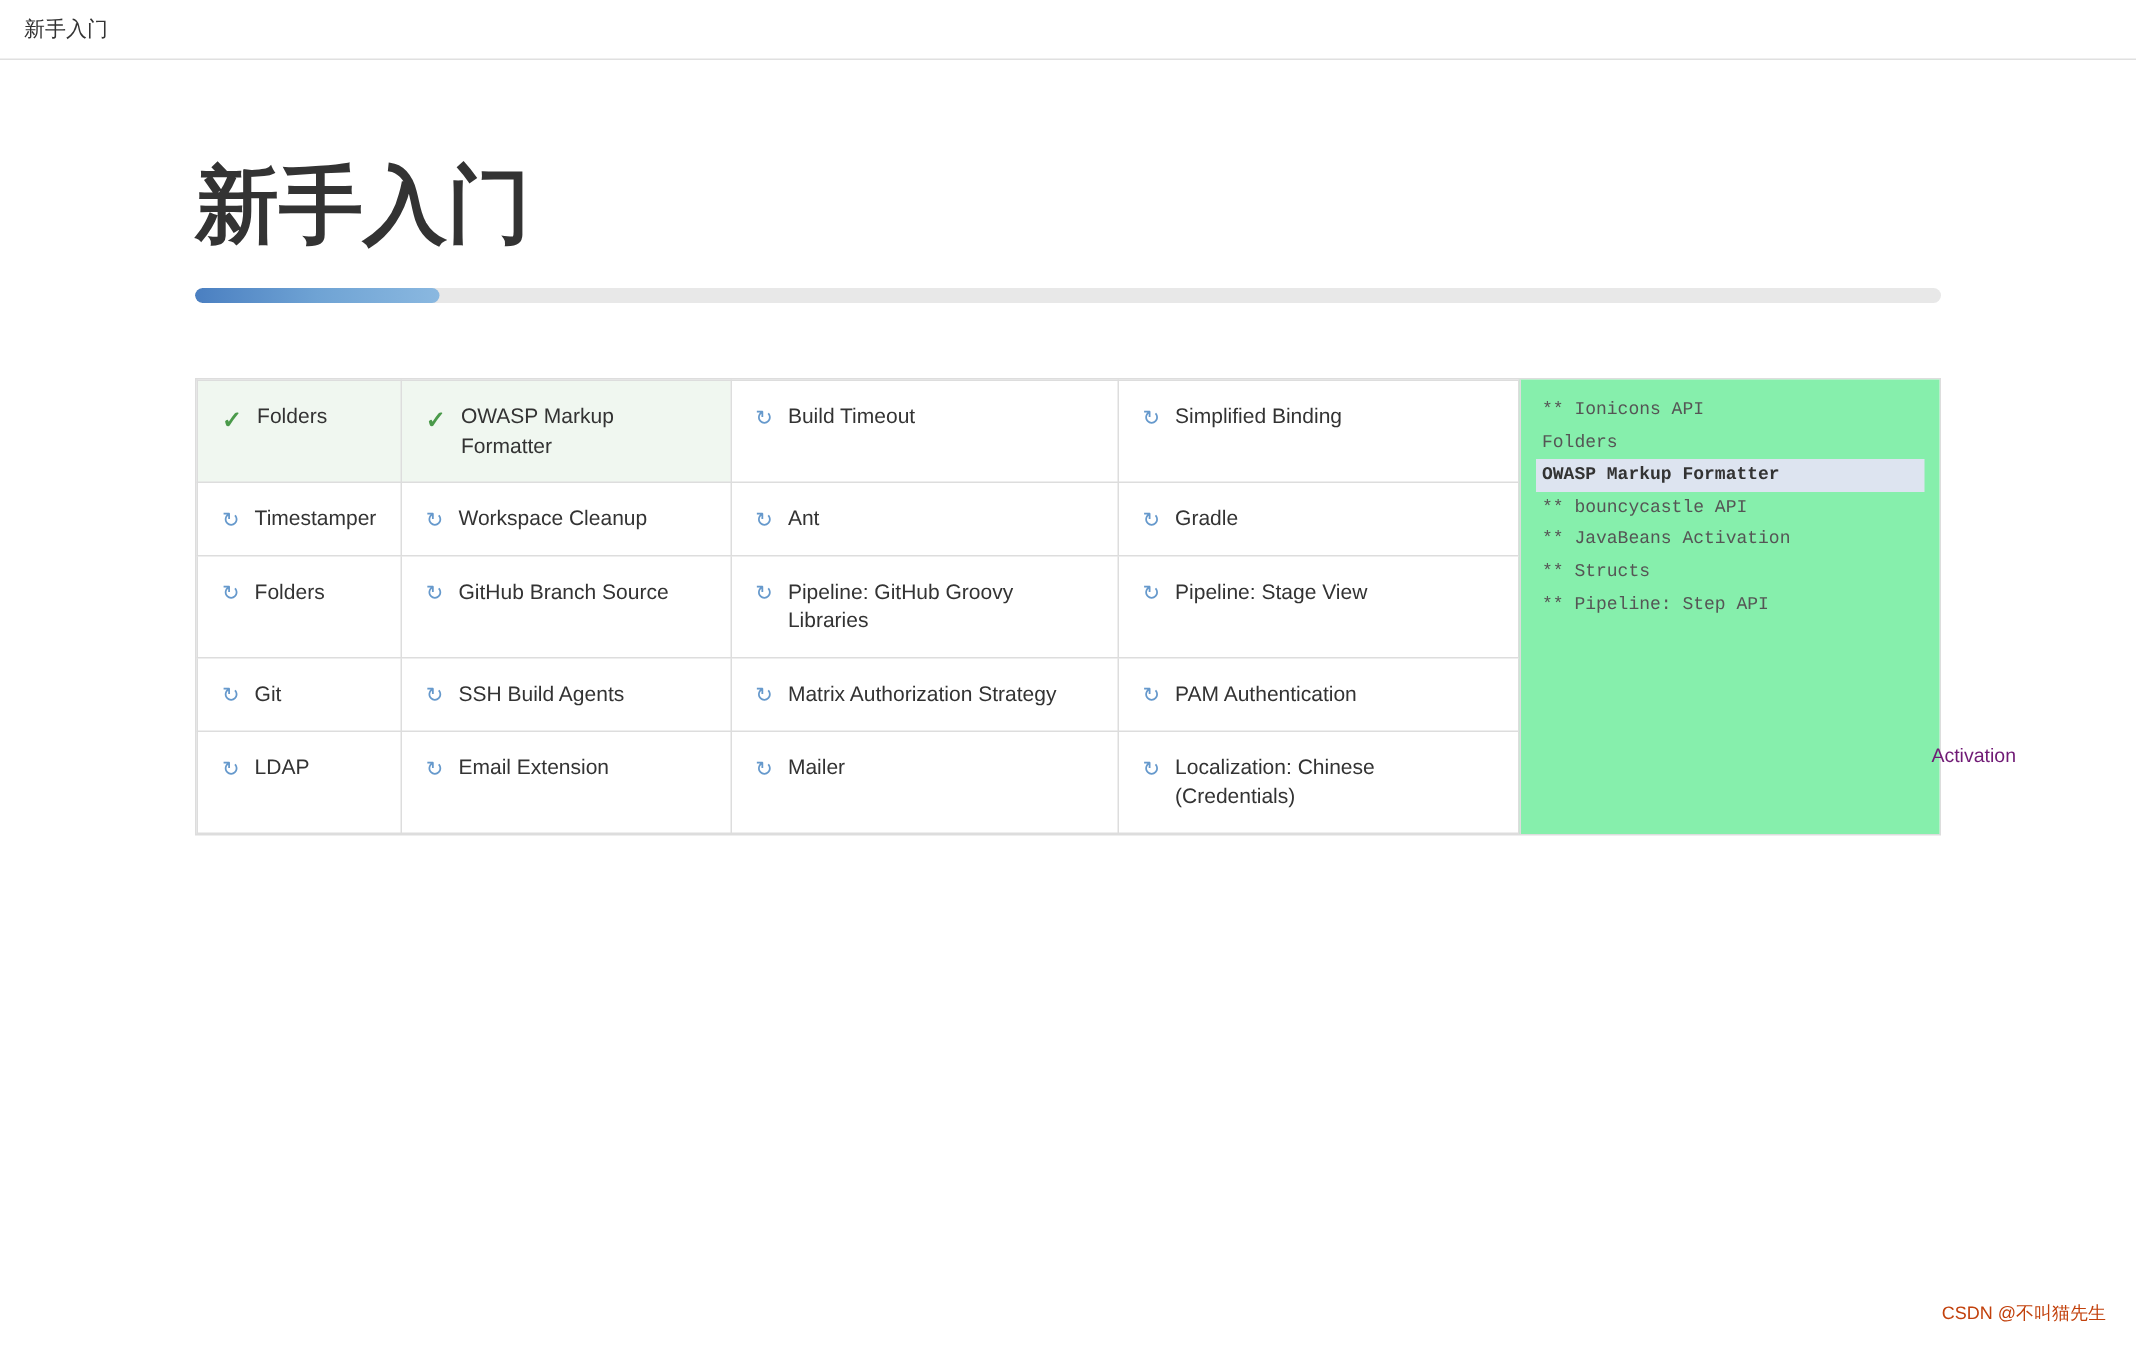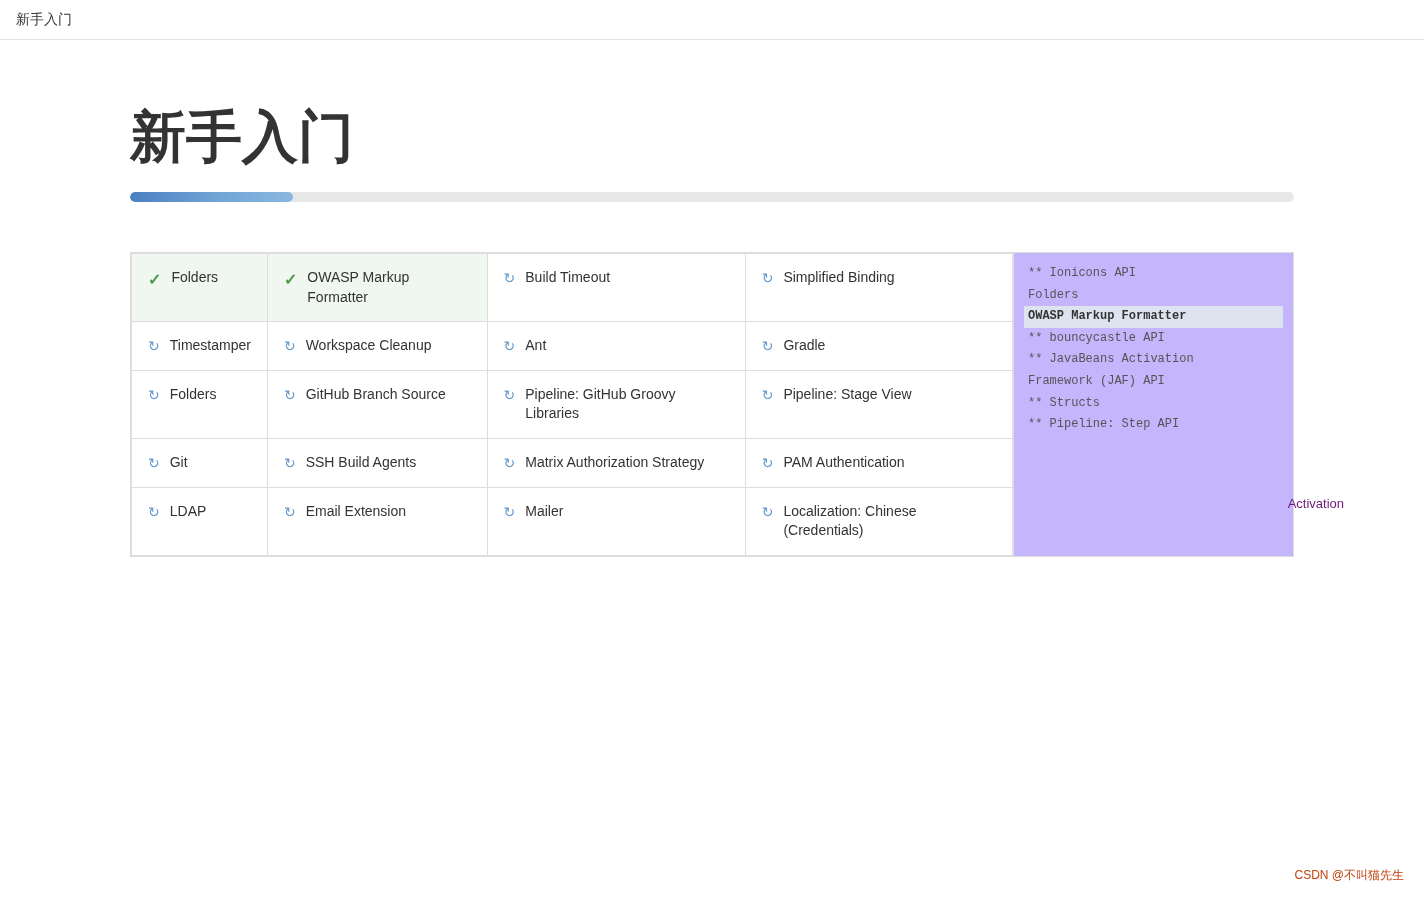--- a/index.html
+++ b/index.html
@@ -263,27 +263,26 @@
                 <span class="cell-icon refresh">↻</span>
                 <span class="cell-text">Localization: Chinese (Credentials)</span>
               </div>
             </td>
           </tr>
 
         </tbody>
       </table>
     </div>
 
-    <div style="width: 280px; border-left: 1px solid #ddd; padding: 10px 14px; font-family: 'Courier New', monospace; font-size: 12px; line-height: 1.8; color: #555; background: #c4b5fd;">
+    <div style="width: 280px; border-left: 1px solid #ddd; padding: 10px 14px; font-family: 'Courier New', monospace; font-size: 12px; line-height: 1.8; color: #555; background: #86efac;">
       <div>** Ionicons API</div>
       <div>Folders</div>
       <div style="font-weight: 700; color: #333; background: #dde4f0; padding: 0 4px; margin: 0 -4px;">OWASP Markup Formatter</div>
       <div>** bouncycastle API</div>
       <div>** JavaBeans Activation</div>
-      <div>Framework (JAF) API</div>
       <div>** Structs</div>
       <div>** Pipeline: Step API</div>
     </div>
 
   </div>
 
 </div>
 
 <div style="position: fixed; top: 496px; right: 80px; font-size: 13px; color: #701a75;">Activation</div>
 

